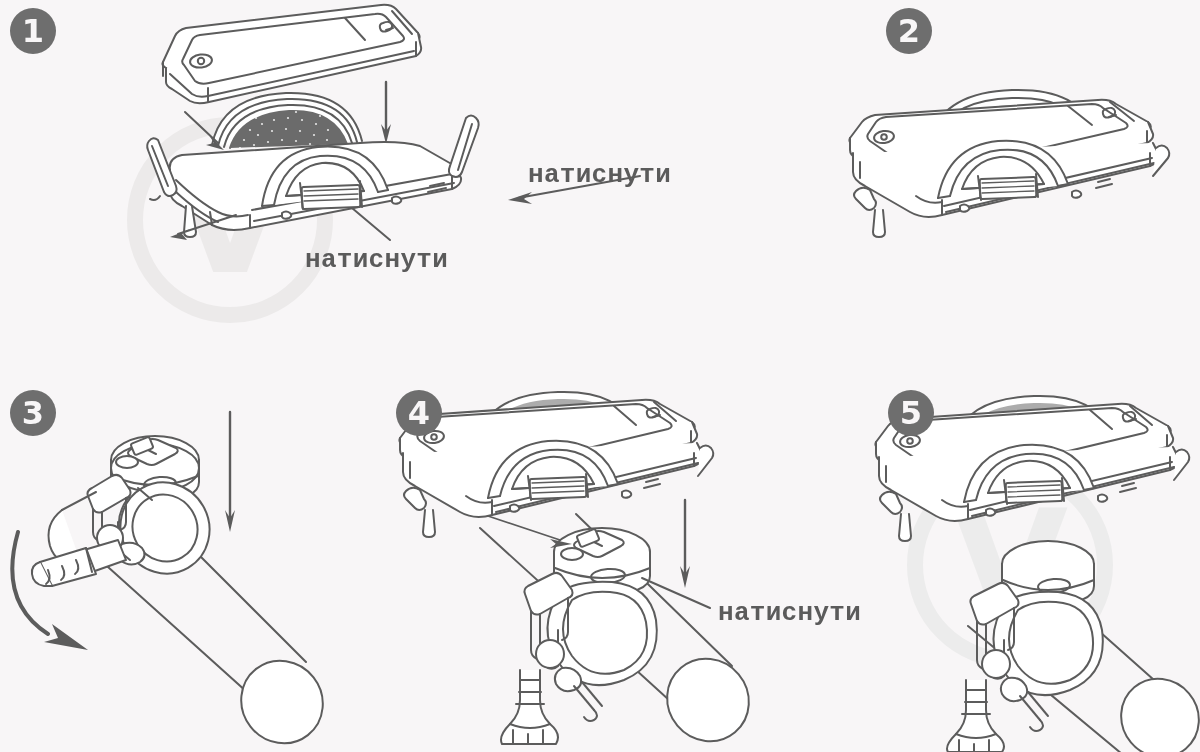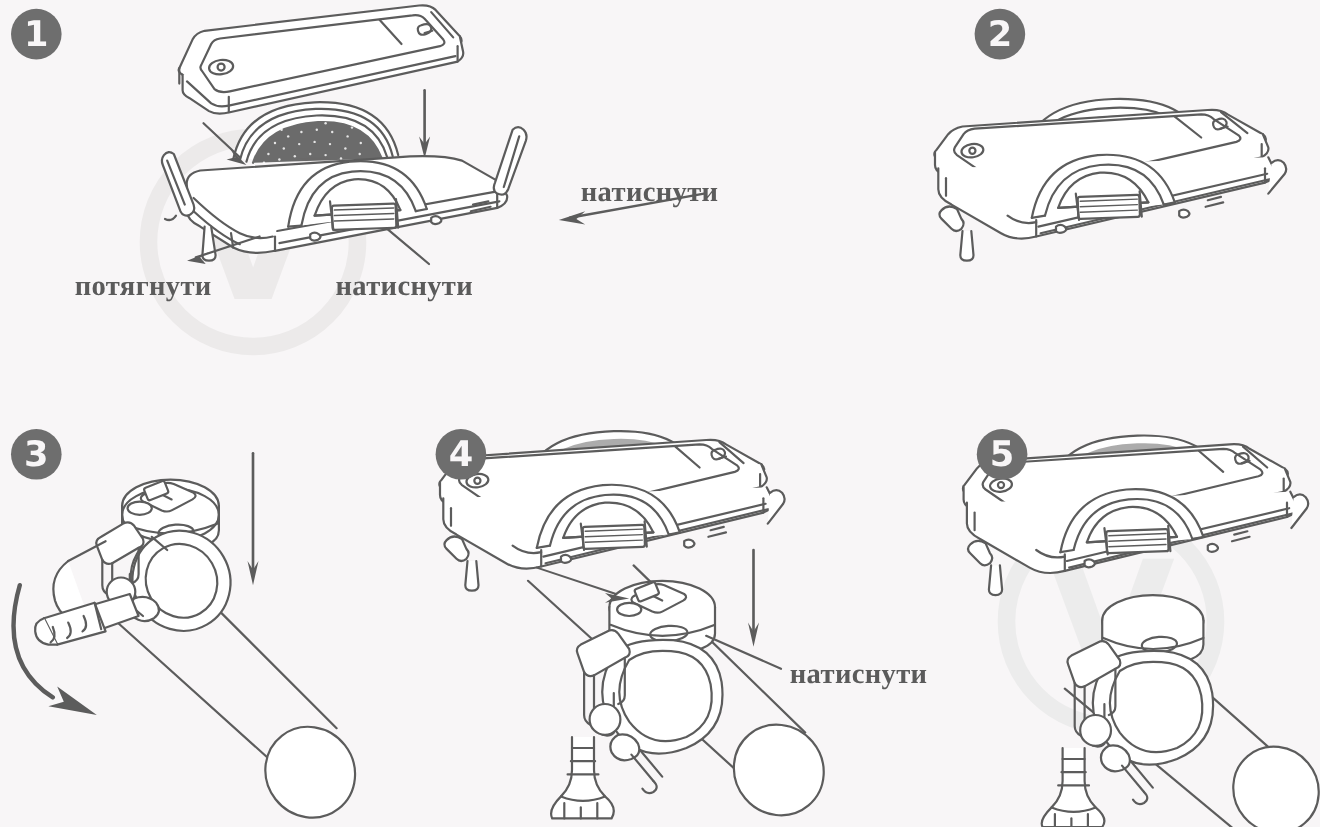--- a/index.html
+++ b/index.html
@@ -31,21 +31,21 @@
     font-weight: bold;
     font-size: 32px;
     line-height: 46px;
     text-align: center;
     letter-spacing: 0;
     box-sizing: border-box;
   }
   .label {
     position: absolute;
     color: #5b5b5b;
-    font-family: Liberation Serif, serif;
+    font-family: Liberation Mono, monospace;
     font-size: 26px;
     font-weight: bold;
     letter-spacing: 0.3px;
     white-space: nowrap;
   }
   .art {
     position: absolute;
     top: 0;
     left: 0;
     pointer-events: none;
@@ -525,18 +525,17 @@
       </g>
     </g>
   </svg>
 
   <div class="badge" style="left:10px; top:8px;">1</div>
   <div class="badge" style="left:886px; top:8px;">2</div>
   <div class="badge" style="left:10px; top:390px;">3</div>
   <div class="badge" style="left:396px; top:390px;">4</div>
   <div class="badge" style="left:888px; top:390px;">5</div>
 
-  <div class="label" style="left:68px; top:245px;">потягнути</div>
   <div class="label" style="left:305px; top:245px;">натиснути</div>
   <div class="label" style="left:528px; top:160px;">натиснути</div>
   <div class="label" style="left:718px; top:598px;">натиснути</div>
 
 </div>
 
 </body></html>

